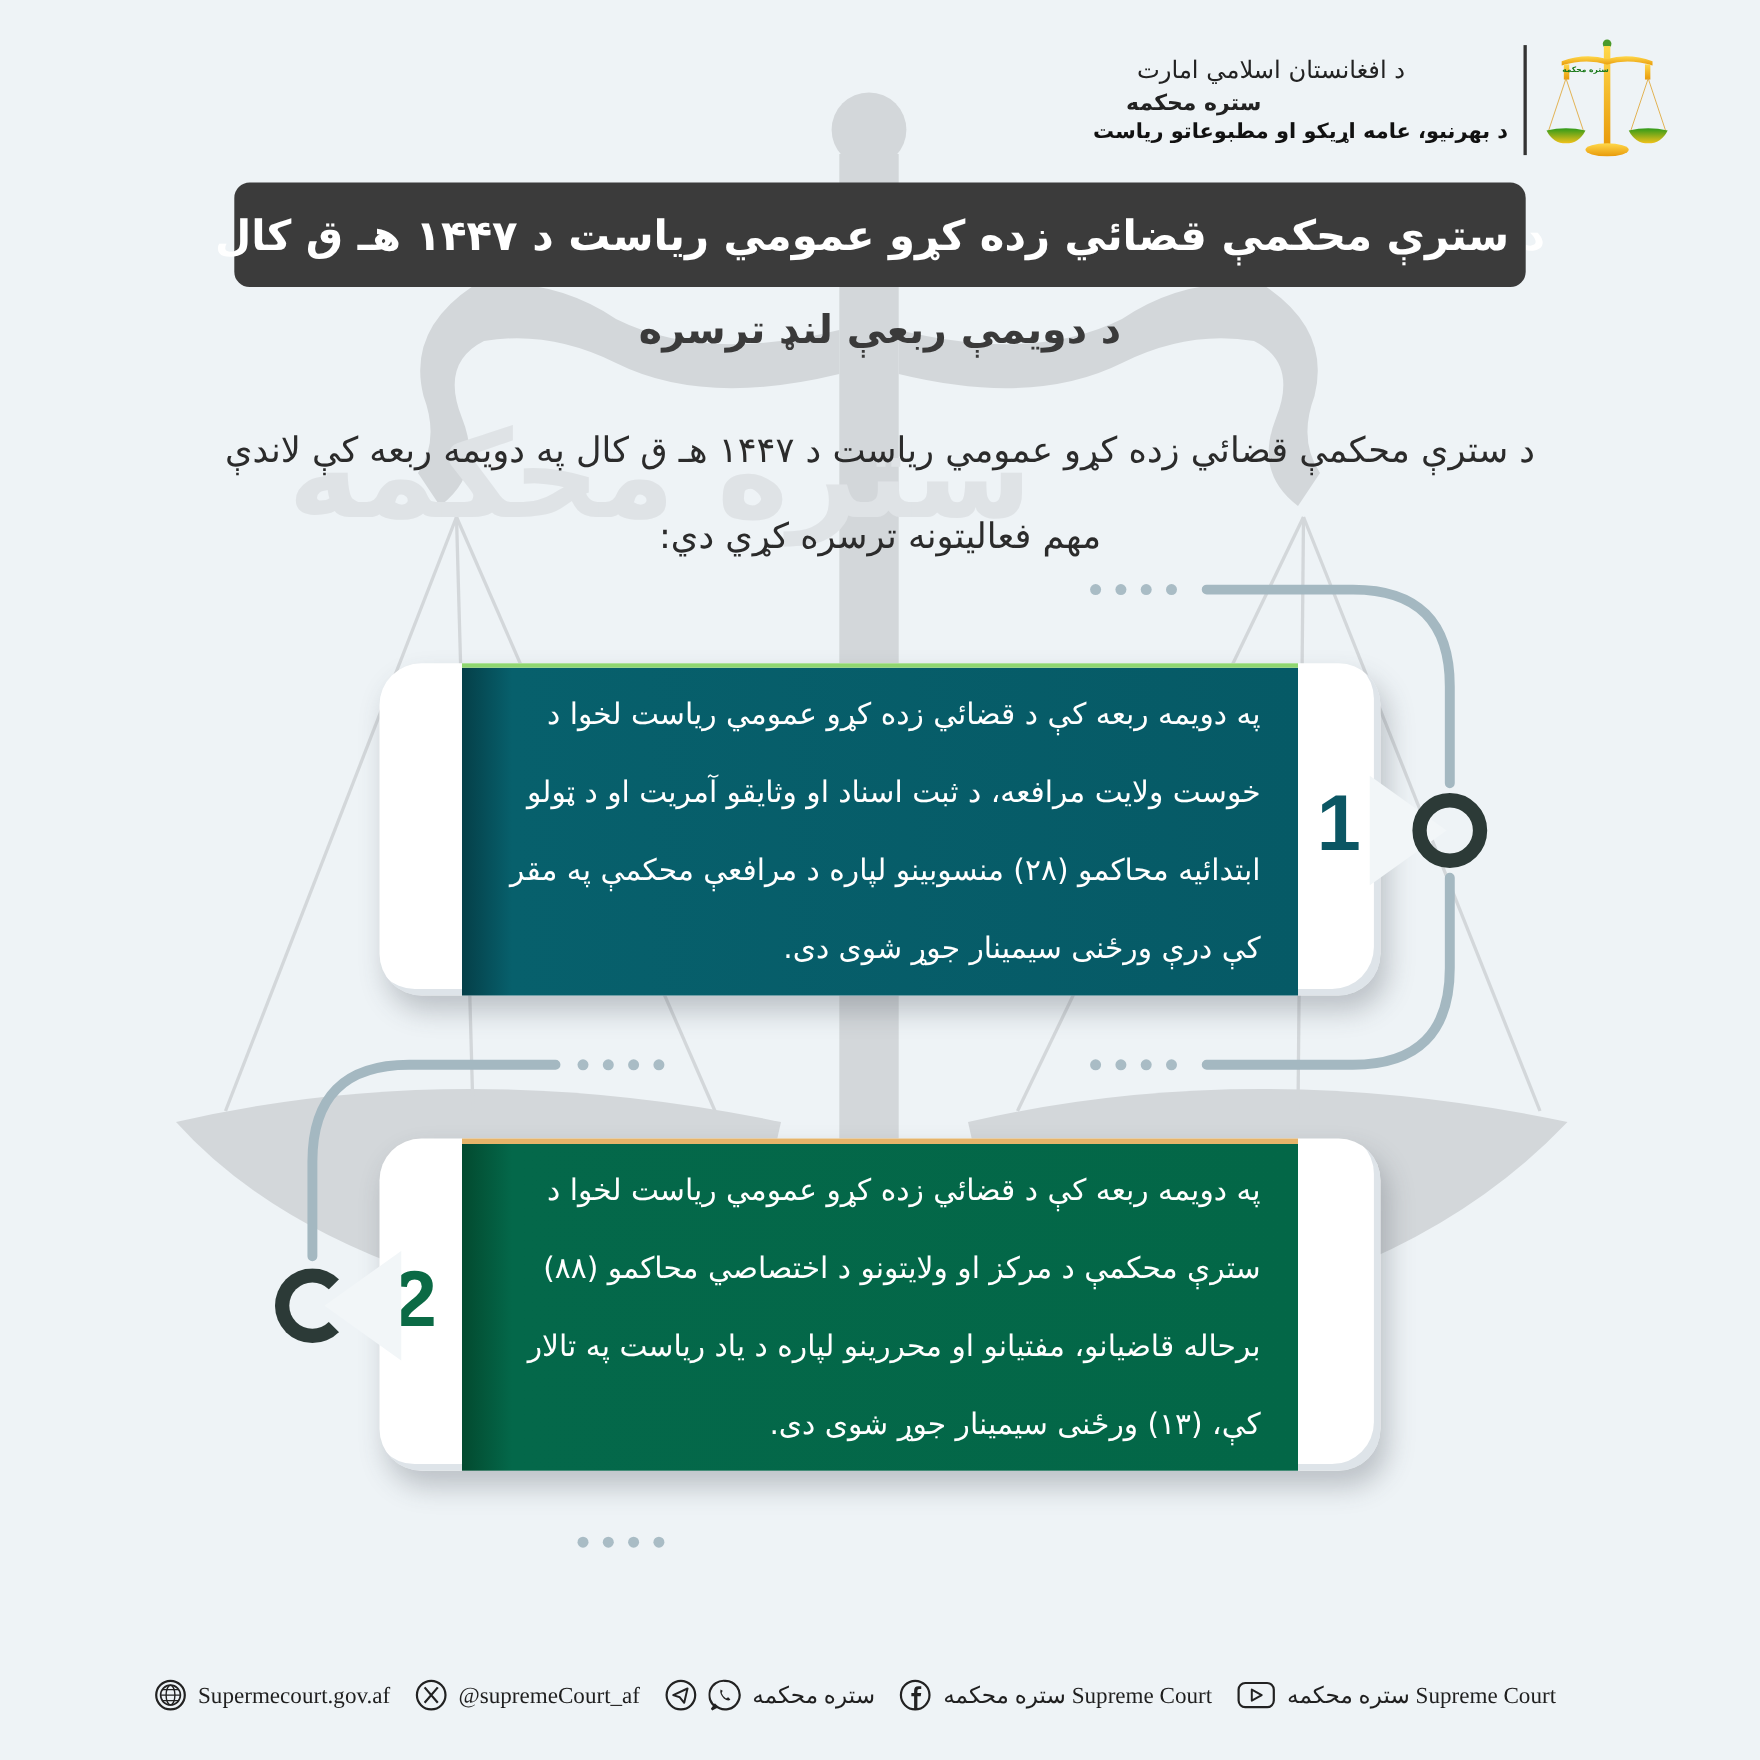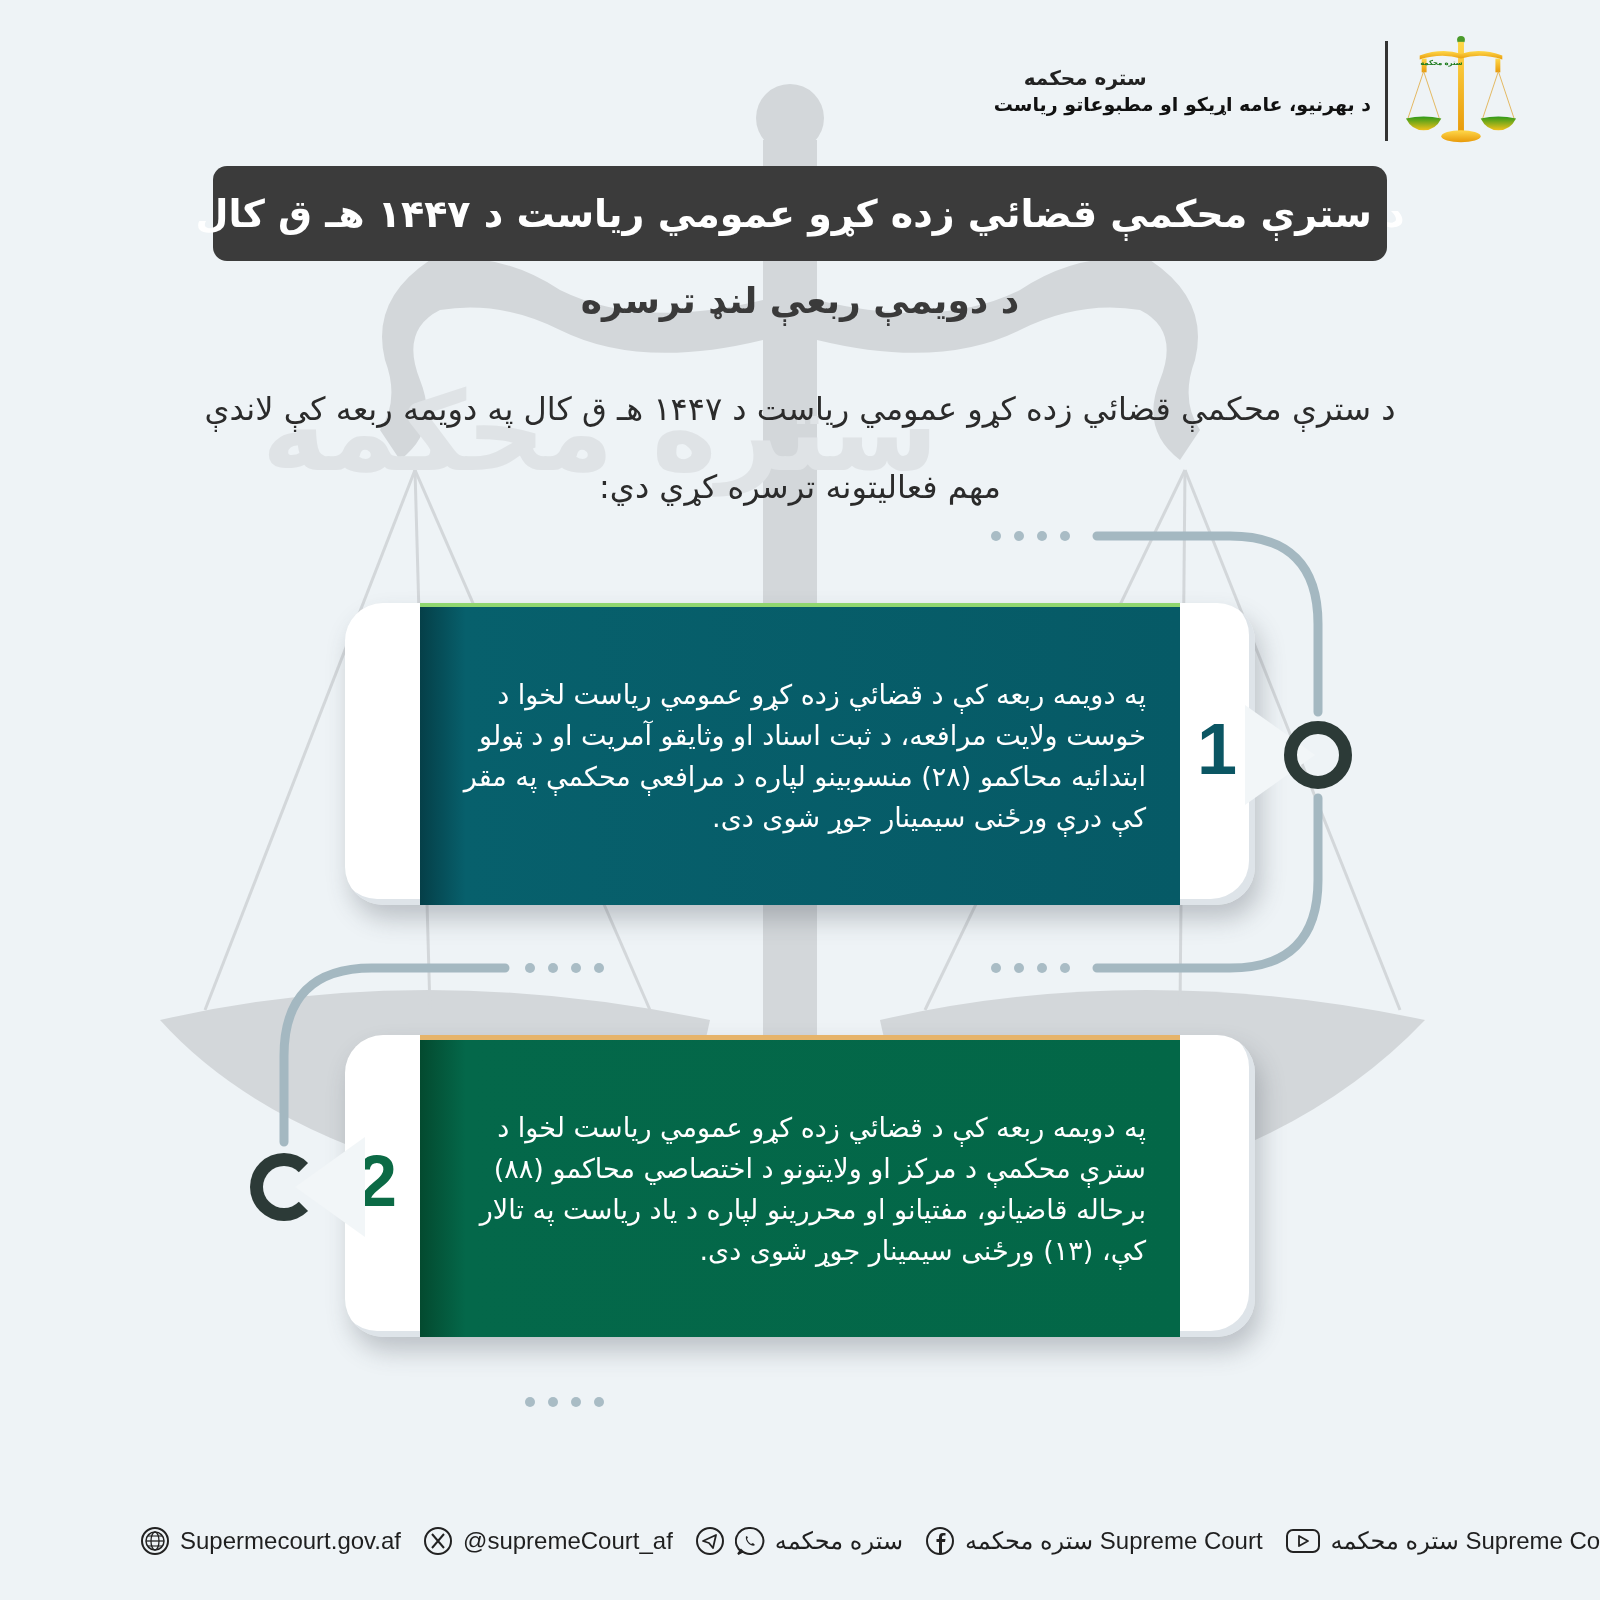--- a/index.html
+++ b/index.html
@@ -58,41 +58,41 @@
       padding: 0 34px; direction: rtl;
     }
     .card-1 .card-panel {
       background: linear-gradient(90deg, #053f48 0%, #07606c 6%, #065a66 100%);
       border-top: 4px solid #8fd66f;
     }
     .card-2 .card-panel {
       background: linear-gradient(90deg, #034a2f 0%, #04684a 6%, #036747 100%);
       border-top: 5px solid #e6b46a;
     }
-    .card-text { color: #ffffff; font-size: 27px; line-height: 41px; text-align: right; width: 100%; }
+    .card-text { color: #ffffff; font-size: 27px; line-height: 71px; text-align: right; width: 100%; }
 
     .card-number {
       position: absolute; font-size: 72px; font-weight: bold; font-family: "Liberation Sans", sans-serif;
     }
     .card-1 .card-number { color: #0b5663; left: 852px; top: 105px; }
     .card-2 .card-number { color: #0b6a45; left: 12px; top: 105px; }
 
     .ring {
       position: absolute; width: 68px; height: 68px; border-radius: 50%;
       border: 13px solid #2c3a37; background: transparent;
     }
 
     .dots { position: absolute; display: flex; gap: 13px; }
     .dot { width: 10px; height: 10px; border-radius: 50%; background: #a9bcc5; }
 
     
     .footer {
       position: absolute; left: 140px; top: 1524px; width: 1340px; height: 34px;
       display: flex; align-items: center; gap: 22px;
-      font-family: Liberation Sans, sans-serif; font-size: 24px; color: #1f1f1f;
+      font-family: Liberation Serif, serif; font-size: 21px; color: #1f1f1f;
     }
     .footer-item { display: flex; align-items: center; gap: 10px; white-space: nowrap; }
     .ficon { width: 30px; height: 30px; display: inline-block; }
   </style>
 </head>
 <body>
 
 <svg class="watermark" viewBox="0 0 1600 1600">
   <g fill="#d3d7da" stroke="none">
     <circle cx="790" cy="118" r="34"></circle>
@@ -136,20 +136,21 @@
       <line x1="98" y1="40" x2="82" y2="88"></line>
         <line x1="98" y1="40" x2="114" y2="88"></line>
     </g>
     <path d="M4 88 Q22 84 40 88 Q34 100 22 100 Q10 100 4 88 Z" fill="url(#pan)"></path>
     <path d="M80 88 Q98 84 116 88 Q110 100 98 100 Q86 100 80 88 Z" fill="url(#pan)"></path>
     <ellipse cx="60" cy="106" rx="20" ry="6" fill="url(#gold)"></ellipse>
     <text x="40" y="34" font-size="7" fill="#1c7a1c" font-weight="bold" text-anchor="middle">ستره محکمه</text>
   </svg>
   <div class="header-divider"></div>
   <div class="header-text">
+    <div class="header-emirate">د افغانستان اسلامي امارت</div>
     <div class="header-court">ستره محکمه</div>
     <div class="header-dept">د بهرنيو، عامه اړيکو او مطبوعاتو رياست</div>
   </div>
 </div>
 
 <div class="title-bar">
   <div class="title-text">د سترې محکمې قضائي زده کړو عمومي رياست د ۱۴۴۷ هـ ق کال</div>
 </div>
 
 <div class="subtitle">د دويمې ربعې لنډ ترسره</div>

